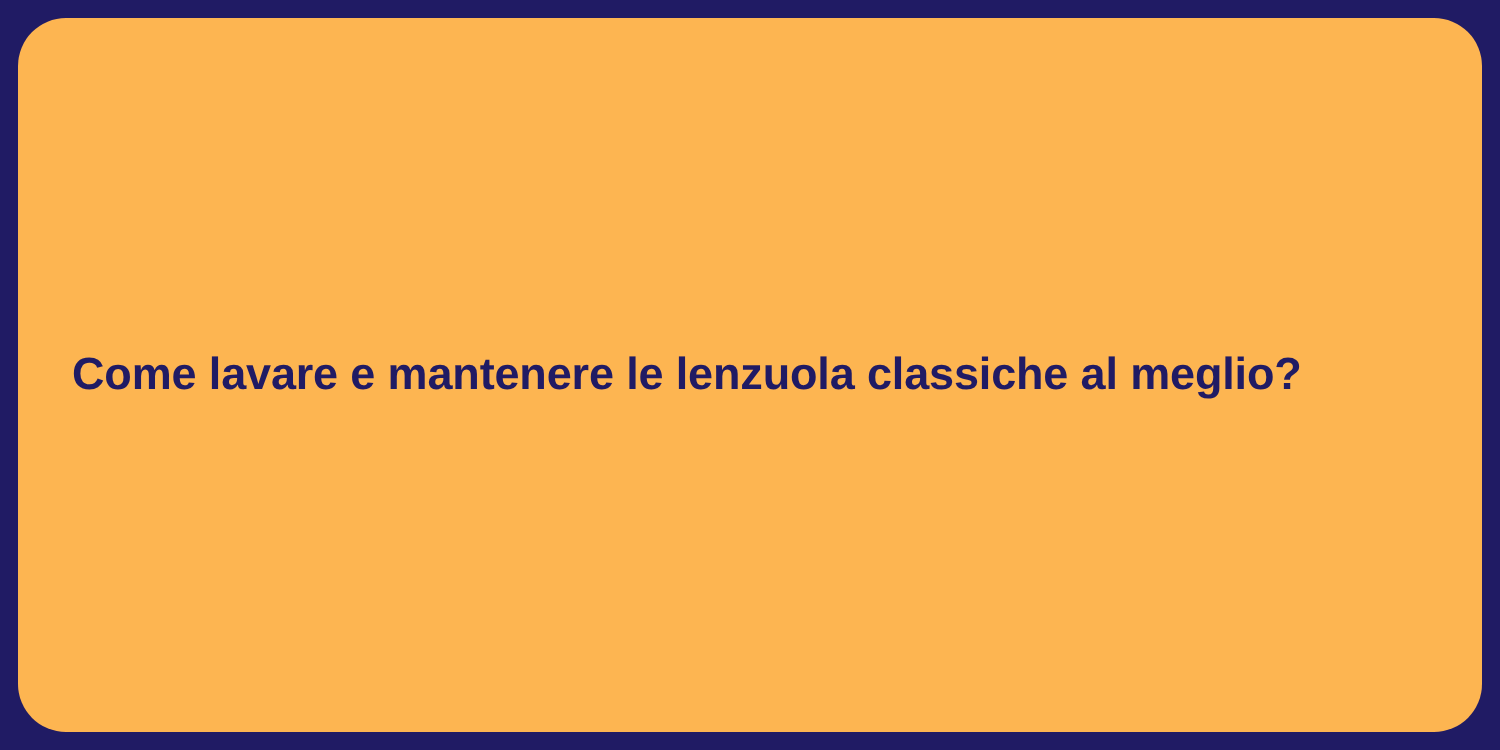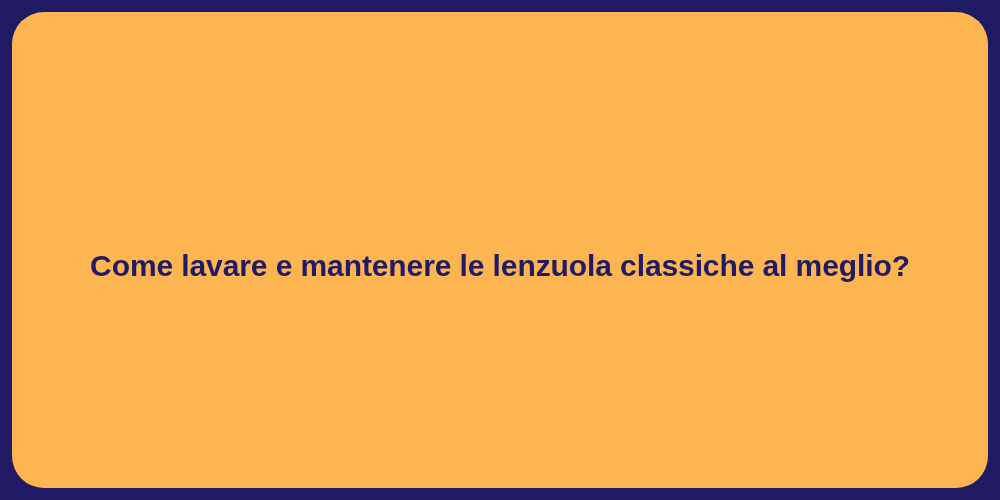--- a/index.html
+++ b/index.html
@@ -30,25 +30,25 @@
     background: #FDB551;
     border-radius: 32px;
     box-sizing: border-box;
     display: flex;
     align-items: center;
     justify-content: center;
   }
 
   #headline-block {
     width: 100%;
-    padding: 0 24px;
+    padding: 0 36px;
     box-sizing: border-box;
-    text-align: center;
+    text-align: left;
     position: relative;
-    top: 16px;
+    top: 0;
   }
 
   #headline-text {
     margin: 0;
     color: #201B64;
     font-family: "Liberation Sans", sans-serif;
     font-size: 30px;
     font-weight: bold;
     line-height: 1.25;
     letter-spacing: -0.1px;

